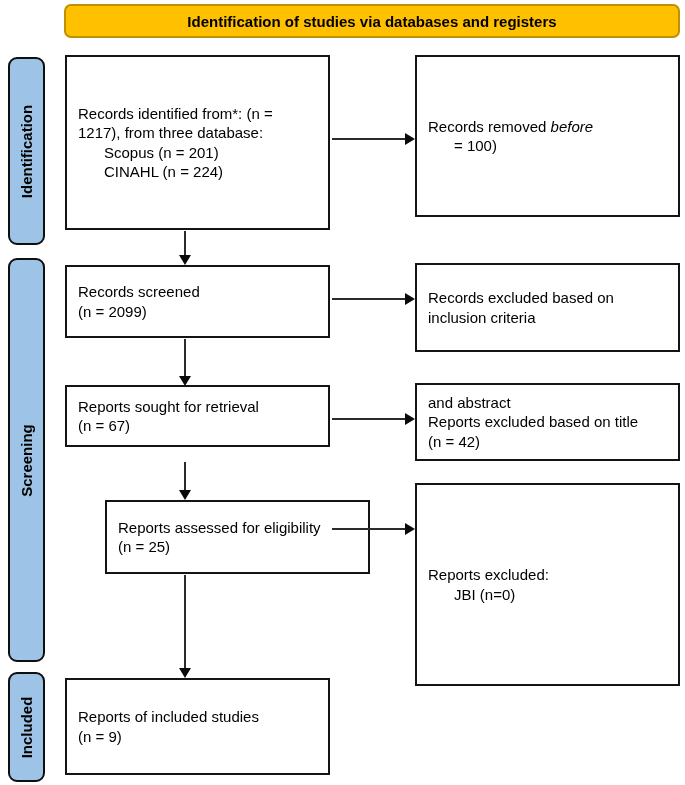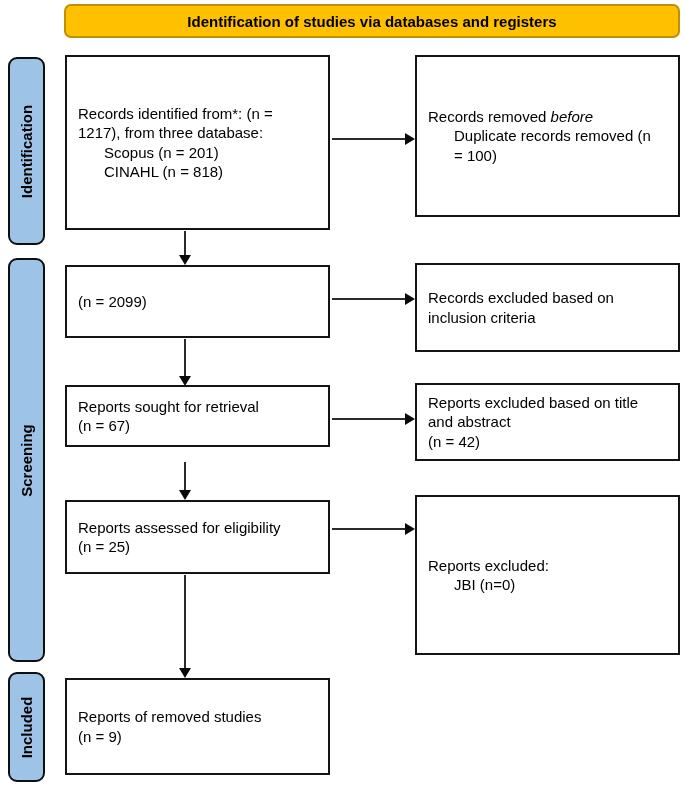--- a/index.html
+++ b/index.html
@@ -36,26 +36,26 @@
     position:absolute;background:#fff;border:2px solid var(--box-border);
     display:flex;flex-direction:column;justify-content:center;
     padding:4px 6px 4px 11px;box-sizing:border-box;
     font-size:15px;line-height:19.5px;
   }
   .left-box{left:65px;width:265px;}
   .right-box{left:415px;width:265px;}
   .b1{top:55px;height:175px;}
   .b2{top:265px;height:73px;}
   .b3{top:385px;height:62px;}
-  .b4{top:500px;height:74px;}
+  .b4{top:500px;height:74px;margin-left:40px;}
   .b5{top:678px;height:97px;}
   .r1{top:55px;height:162px;}
   .r2{top:263px;height:89px;}
   .r3{top:383px;height:78px;}
-  .r4{top:495px;height:160px;}
+  .r4{top:483px;height:203px;}
   .line{white-space:nowrap;}
   .line.indent{padding-left:26px;}
   .it{font-style:italic;}
   .arrow-h{position:absolute;height:2px;background:var(--arrow);}
   .arrow-h .head{
     position:absolute;right:-9px;top:-5px;width:0;height:0;
     border-left:10px solid #0a0a0a;border-top:6px solid transparent;border-bottom:6px solid transparent;
   }
   .arrow-v{position:absolute;width:2px;background:var(--arrow);}
   .arrow-v .head{
@@ -79,50 +79,50 @@
     <span>Screening</span>
   </div>
   <div class="stage stage-included">
     <span>Included</span>
   </div>
 
   <div class="box left-box b1">
       <div class="line"><span>Records identified from*: (n =</span></div>
       <div class="line"><span>1217), from three database:</span></div>
       <div class="line indent"><span>Scopus (n = 201)</span></div>
-      <div class="line indent"><span>CINAHL (n = 818)</span></div>
+      <div class="line indent"><span>CINAHL (n = 224)</span></div>
     </div>
   <div class="box left-box b2">
+      <div class="line"><span>Records screened</span></div>
       <div class="line"><span>(n = 2099)</span></div>
     </div>
   <div class="box left-box b3">
       <div class="line"><span>Reports sought for retrieval</span></div>
       <div class="line"><span>(n = 67)</span></div>
     </div>
   <div class="box left-box b4">
       <div class="line"><span>Reports assessed for eligibility</span></div>
       <div class="line"><span>(n = 25)</span></div>
     </div>
   <div class="box left-box b5">
-      <div class="line"><span>Reports of removed studies</span></div>
+      <div class="line"><span>Reports of included studies</span></div>
       <div class="line"><span>(n = 9)</span></div>
     </div>
 
   <div class="box right-box r1">
       <div class="line"><span>Records removed </span><span class="it">before</span></div>
-      <div class="line indent"><span>Duplicate records removed (n</span></div>
       <div class="line indent"><span>= 100)</span></div>
     </div>
   <div class="box right-box r2">
       <div class="line"><span>Records excluded based on</span></div>
       <div class="line"><span>inclusion criteria</span></div>
     </div>
   <div class="box right-box r3">
+      <div class="line"><span>and abstract</span></div>
       <div class="line"><span>Reports excluded based on title</span></div>
-      <div class="line"><span>and abstract</span></div>
       <div class="line"><span>(n = 42)</span></div>
     </div>
   <div class="box right-box r4">
       <div class="line"><span>Reports excluded:</span></div>
       <div class="line indent"><span>JBI (n=0)</span></div>
     </div>
 
   <div class="arrow-h" style="left:332px;top:138px;width:74px;">
       <i class="head"></i>
     </div>

